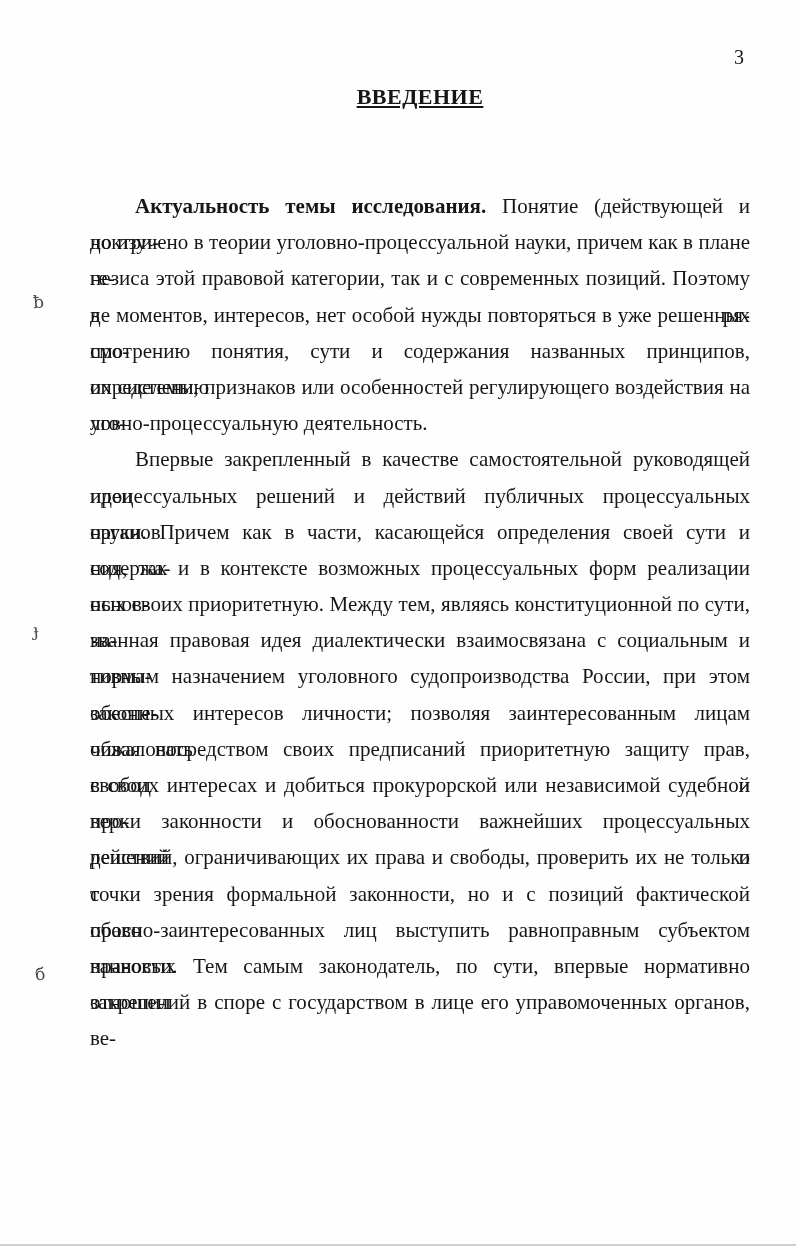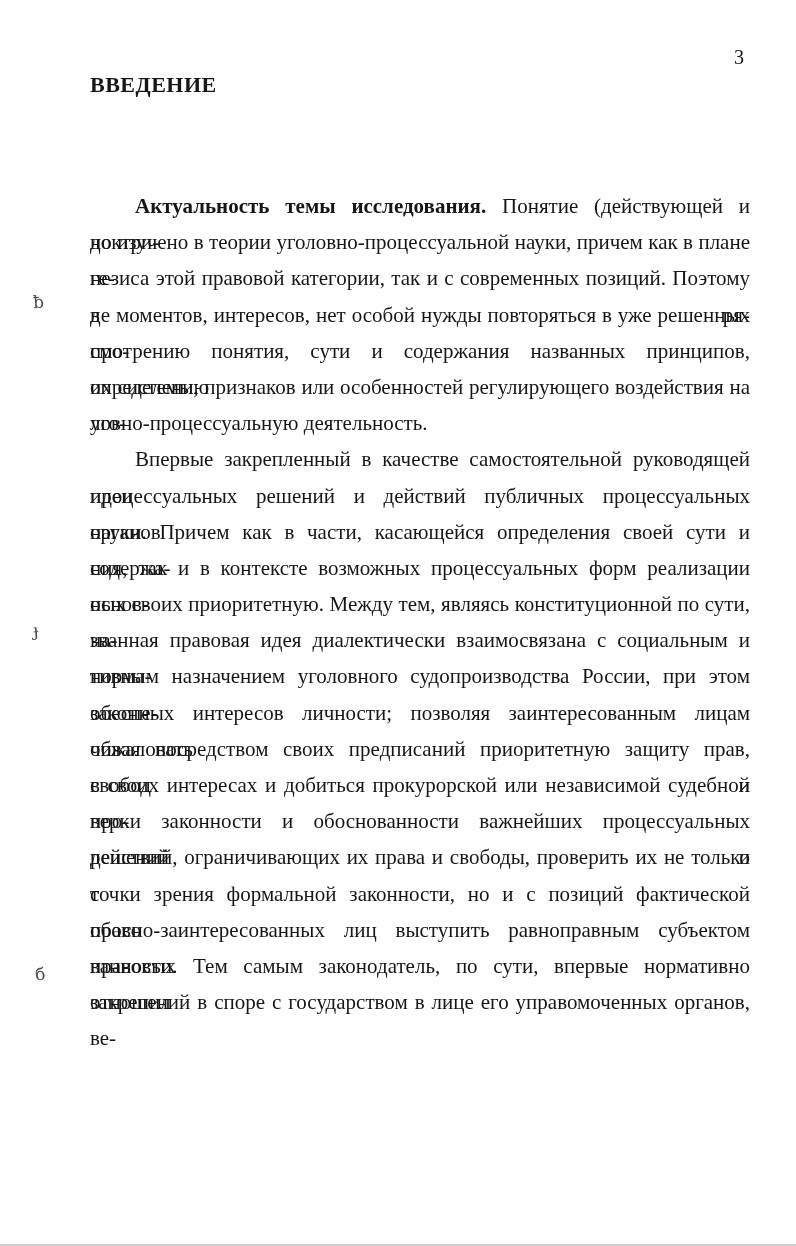--- a/index.html
+++ b/index.html
@@ -17,27 +17,28 @@
     overflow: hidden;
   }
   .page-number {
     position: absolute;
     top: 46px;
     right: 52px;
     font-size: 20px;
   }
   .doc-title {
     position: absolute;
-    top: 72px;
+    top: 84px;
     left: 90px;
     width: 660px;
-    text-align: left;
+    text-align: center;
     font-weight: bold;
     font-size: 22px;
     letter-spacing: 0.5px;
+    text-decoration: underline;
   }
   .doc-body {
     position: absolute;
     top: 144px;
     left: 90px;
     width: 660px;
     font-size: 21px;
     line-height: 36.2px;
     margin-top: 44px;
   }

